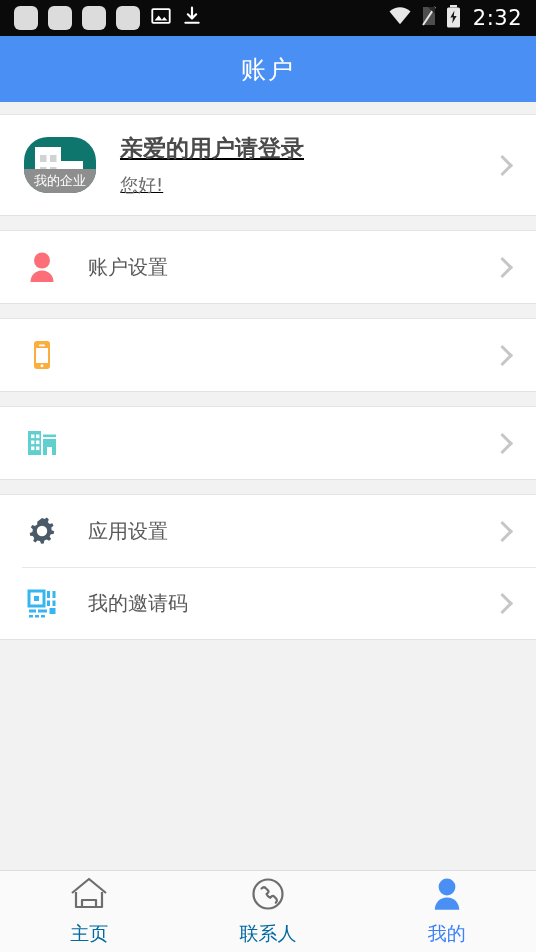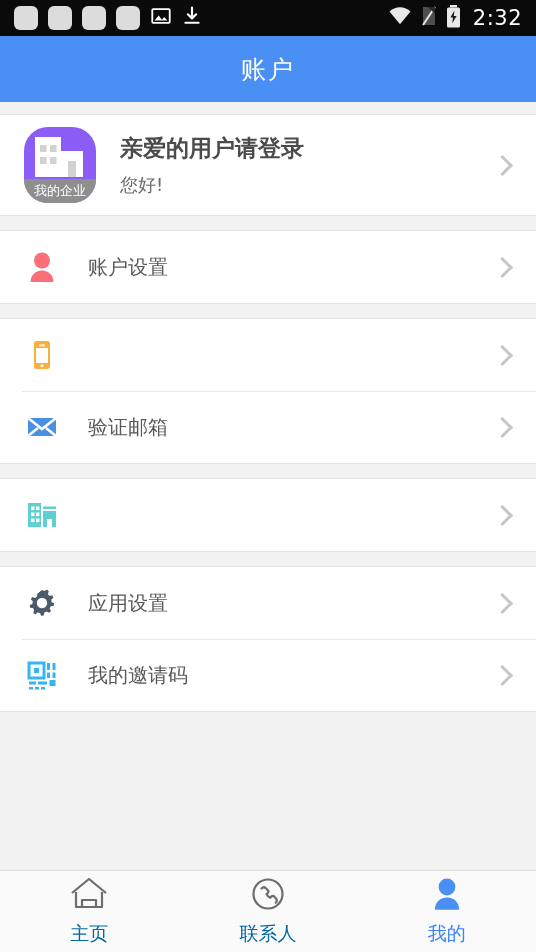--- a/index.html
+++ b/index.html
@@ -32,30 +32,30 @@
   .content { flex: 1 1 auto; background: #f2f2f2; overflow: hidden; }
   .gap { height: 14px; background: #f2f2f2; }
   .gap.sm { height: 12px; }
   .gap.grow { height: 60px; }
 
   .card { background: #fff; border-top: 1px solid #e4e4e4; border-bottom: 1px solid #e2e2e2; }
 
   
   .profile { display: flex; align-items: center; height: 100px; padding: 0 20px 0 24px; }
   .avatar {
-    width: 72px; height: 76px; background: #8b5cf6; position: relative;
+    width: 72px; height: 56px; background: #0f766e; position: relative;
     flex: 0 0 72px; overflow: hidden; border-radius: 24px;
   }
   .avatar .bldg { position: absolute; left: 9px; top: 8px; }
   .avatar .tagband {
     position: absolute; left: 0; right: 0; bottom: 0; height: 24px;
     background: #8e8e8e; color: #fff; font-size: 13px;
     display: flex; align-items: center; justify-content: center;
   }
-  .profile-text { margin-left: 24px; display: flex; flex-direction: column; gap: 9px; }
+  .profile-text { margin-left: 24px; display: flex; flex-direction: column; gap: 9px; text-decoration: underline; }
   .profile-title { font-size: 23px; color: #4b4b4b; font-weight: bold; }
   .profile-sub { font-size: 18px; color: #6a6a6a; }
   .profile .chev { margin-left: auto; }
 
   
   .row {
     display: flex; align-items: center; height: 72px;
     padding: 0 20px 0 22px; background: #fff; position: relative;
   }
   .row + .row::before {
@@ -186,31 +186,20 @@
         <span class="ic">
           <svg width="34" height="34" viewBox="0 0 34 34">
             <rect x="9" y="3" width="16" height="28" rx="3" fill="#f9ae3d"></rect>
             <rect x="14" y="6.5" width="6" height="1.8" rx="0.9" fill="#fff"></rect>
             <rect x="11" y="10" width="12" height="15" fill="#fff"></rect>
             <circle cx="17" cy="27.8" r="1.5" fill="#fff"></circle>
           </svg>
         </span>
         <span class="chev"></span>
       </div>
-      <div class="row">
-        <span class="ic">
-          <svg width="34" height="34" viewBox="0 0 34 34">
-            <rect x="3" y="8" width="28" height="18" fill="#4a90e2"></rect>
-            <path d="M3 8l14 11L31 8" stroke="#fff" stroke-width="2.6" fill="none"></path>
-            <path d="M3 26l10-8M31 26l-10-8" stroke="#fff" stroke-width="2.6" fill="none"></path>
-          </svg>
-        </span>
-        <span class="label">验证邮箱</span>
-        <span class="chev"></span>
-      </div>
     </div>
 
     <div class="gap"></div>
 
     <div class="card">
       <div class="row">
         <span class="ic">
           <svg width="34" height="34" viewBox="0 0 34 34">
             <rect x="3" y="5" width="13" height="24" fill="#5fd0cf"></rect>
             <rect x="18" y="13" width="13" height="16" fill="#5fd0cf"></rect>

